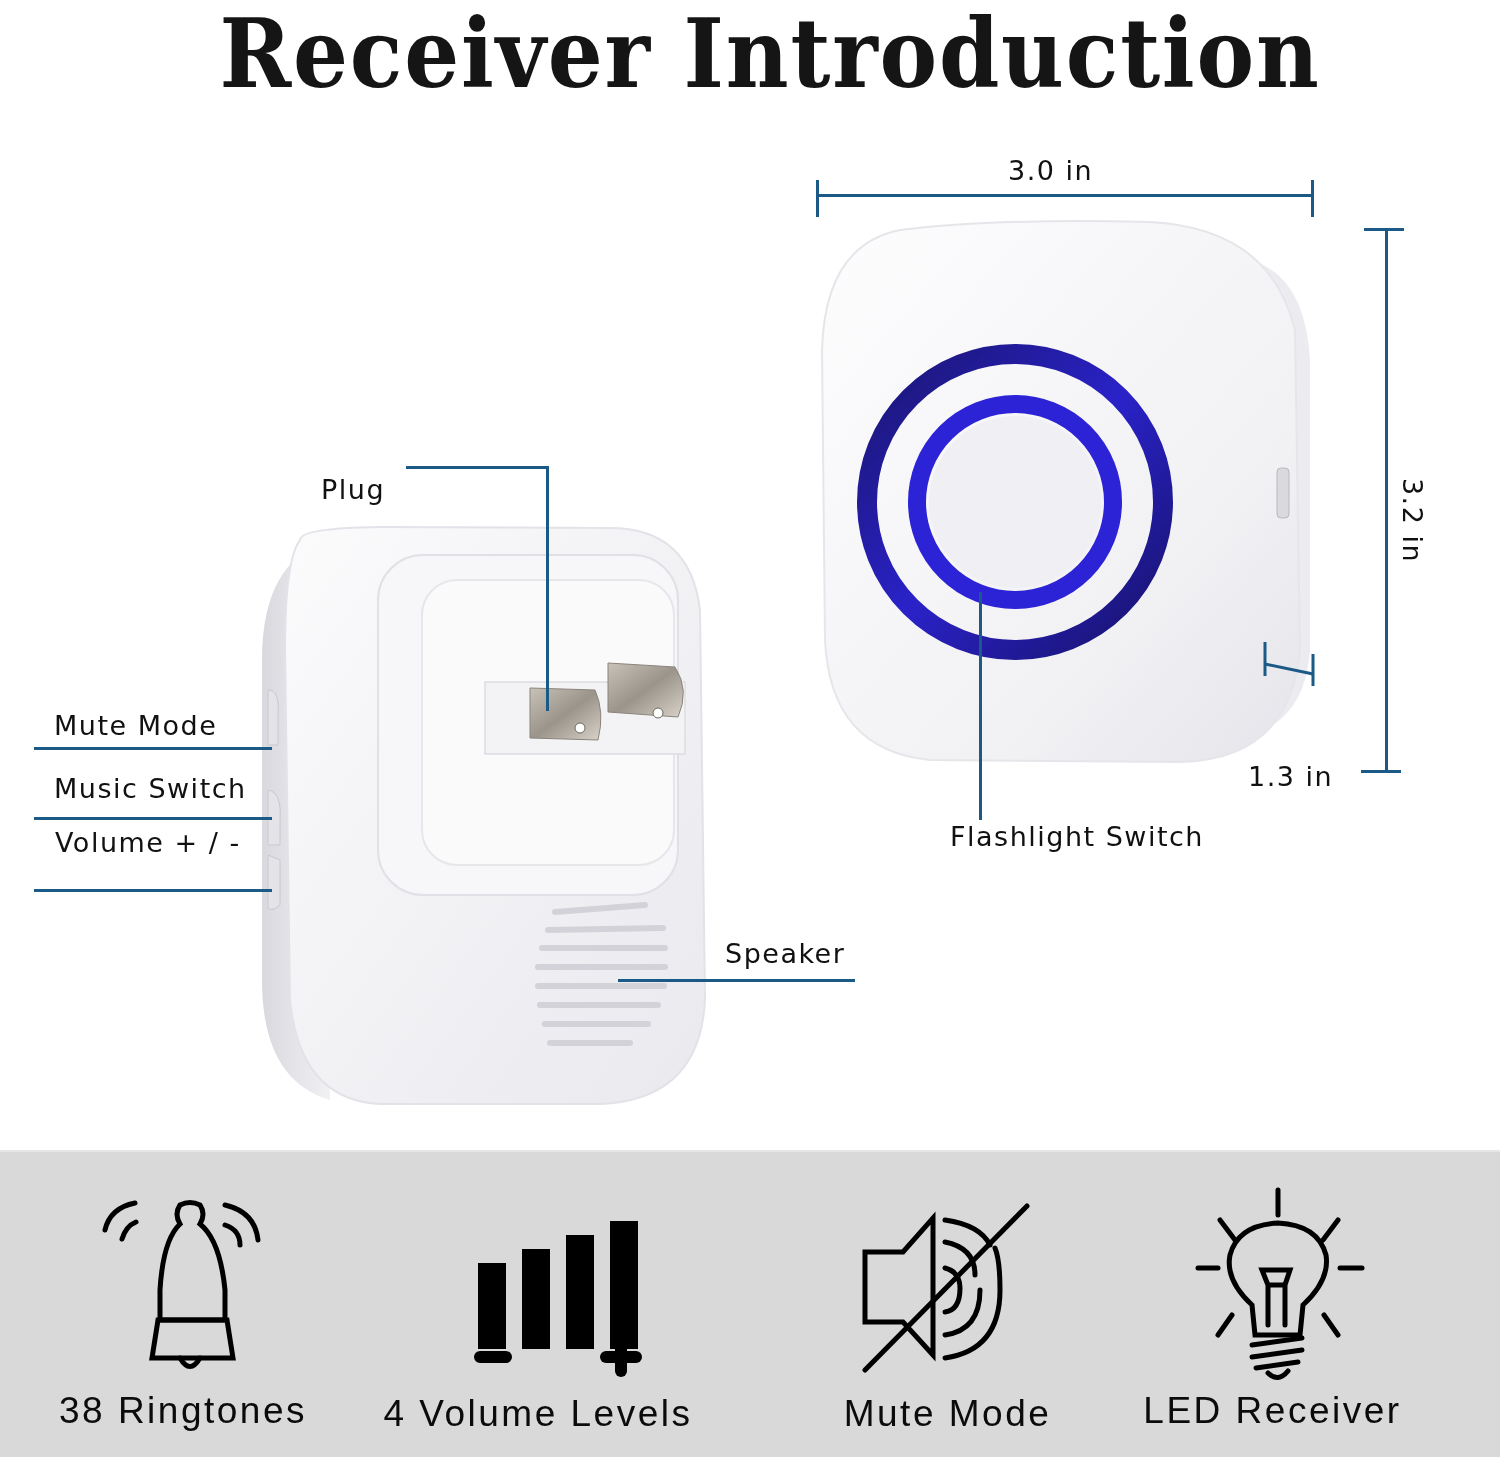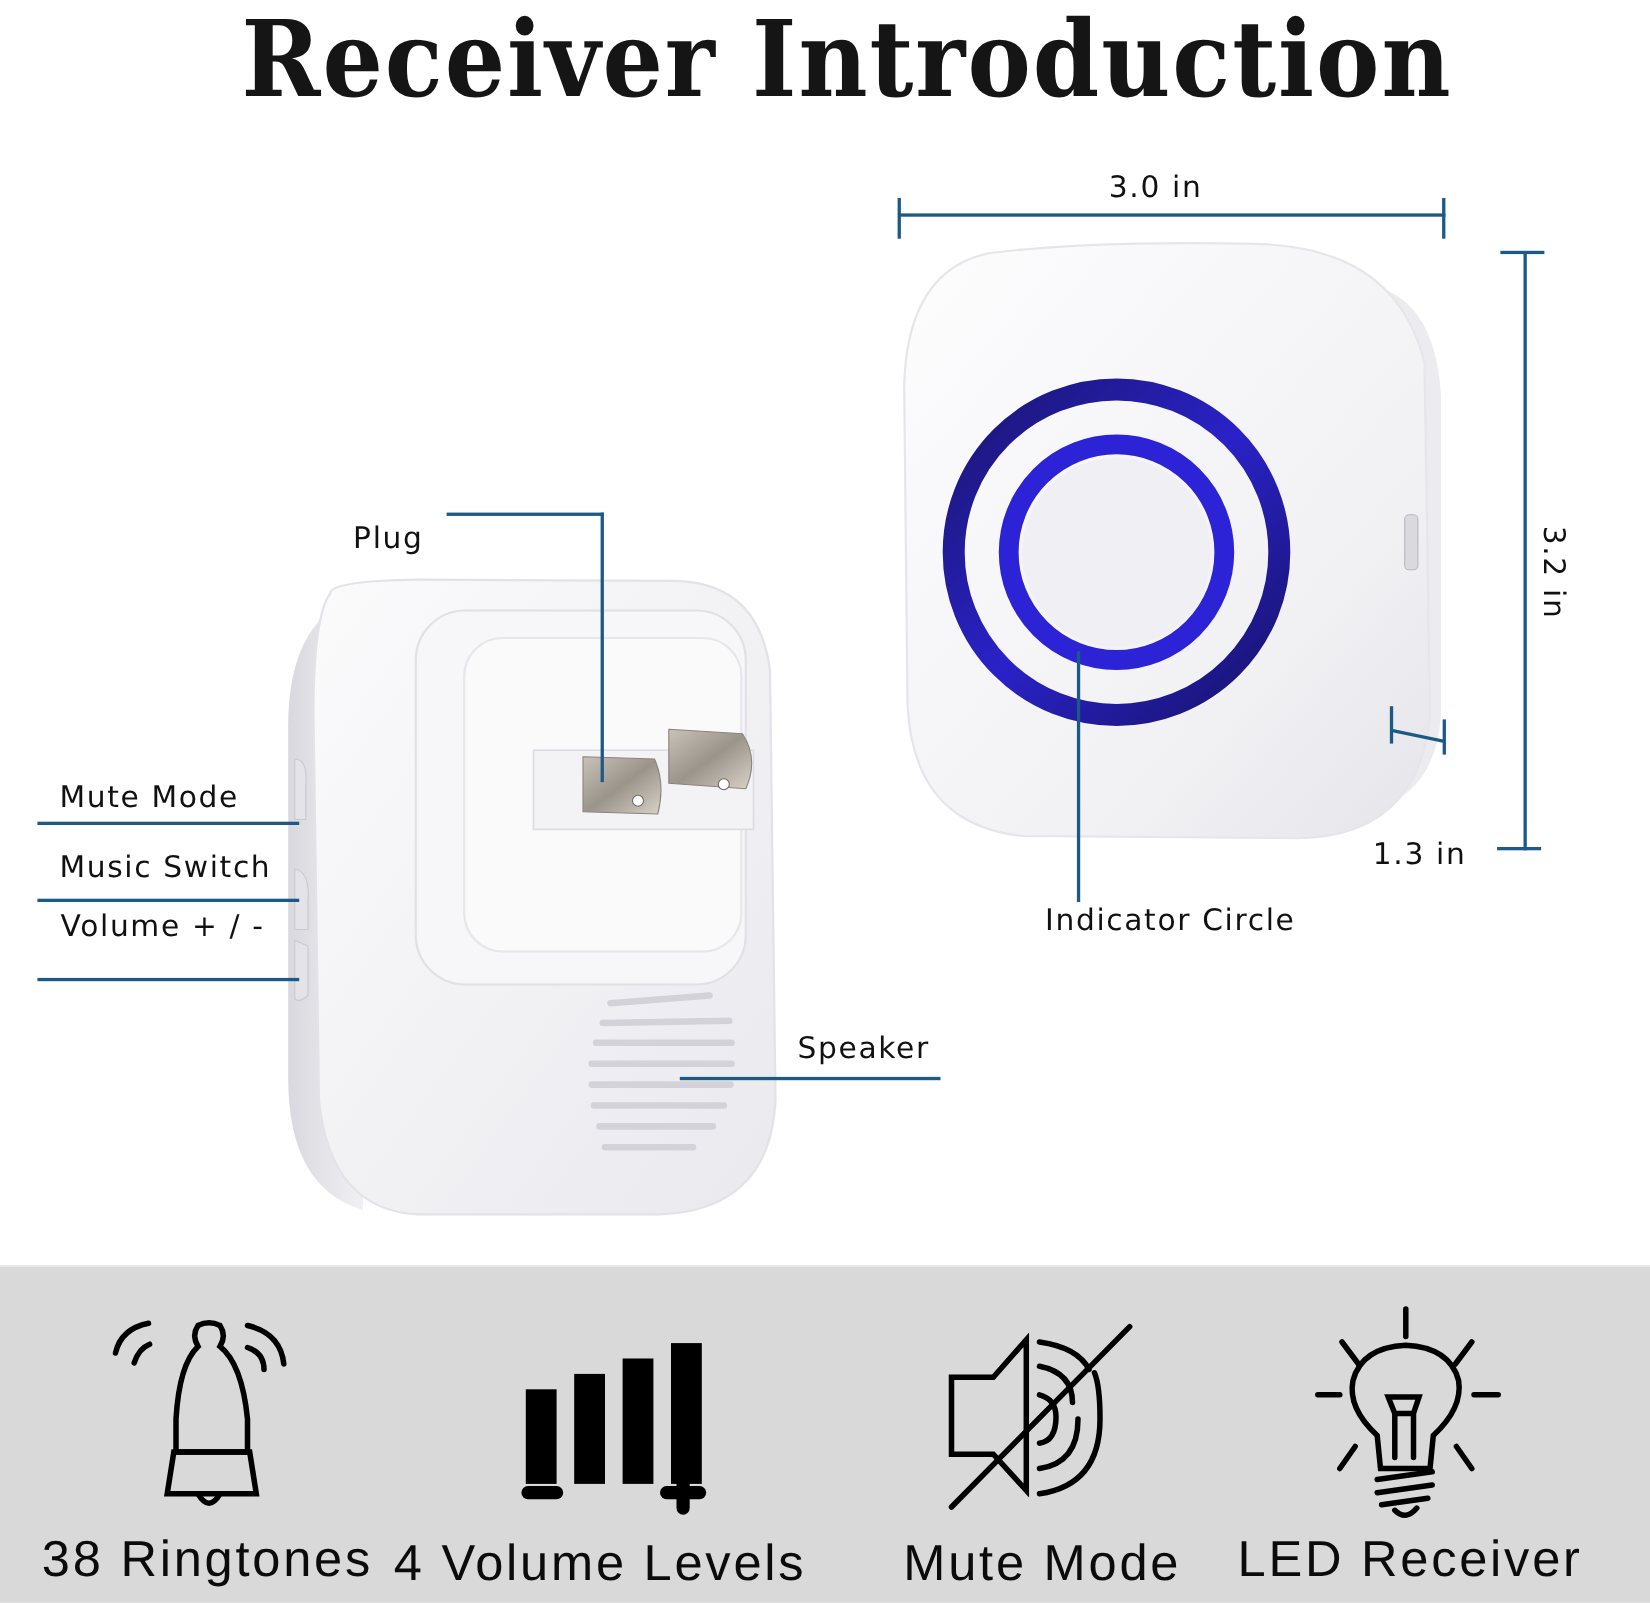--- a/index.html
+++ b/index.html
@@ -3,21 +3,21 @@
 <meta charset="utf-8">
 <style>
   html,body{margin:0;padding:0;background:#fff;}
   body{width:1500px;height:1457px;position:relative;overflow:hidden;font-family:"DejaVu Sans","Liberation Sans",sans-serif;color:#111;}
   .abs{position:absolute;}
   .title{left:0;top:-6px;width:1540px;text-align:center;font-family:"DejaVu Serif","Liberation Serif",serif;font-weight:bold;font-size:96px;letter-spacing:2px;transform:scaleX(0.9);transform-origin:50% 0;color:#151515;line-height:120px;}
   .lbl{font-size:27px;letter-spacing:1.5px;color:#111;white-space:nowrap;}
   .line{background:#1b5a86;}
   svg{position:absolute;overflow:visible;}
   .band{left:0;top:1150px;width:1500px;height:307px;background:#d9d9d9;border-top:2px solid #e6e6e6;}
-  .feat-label{font-family:"Liberation Sans","DejaVu Sans",sans-serif;font-size:46px;letter-spacing:2.5px;color:#0b0b0b;white-space:nowrap;position:absolute;text-align:center;}
+  .feat-label{font-family:"Liberation Sans","DejaVu Sans",sans-serif;font-size:37px;letter-spacing:2.5px;color:#0b0b0b;white-space:nowrap;position:absolute;text-align:center;}
 </style>
 </head>
 <body>
 
 <div class="abs title">Receiver Introduction</div>
 
 <svg width="1500" height="1150" style="left:0;top:0;">
   <defs>
     <linearGradient id="bodyG" x1="0" y1="0" x2="1" y2="1">
       <stop offset="0" stop-color="#fbfbfc"></stop>
@@ -99,21 +99,21 @@
   <path d="M900,230 Q1000,218 1150,222 Q1270,228 1295,330 L1300,650 Q1290,760 1180,762 L930,760 Q830,750 825,640 L822,350 Q825,245 900,230 Z" fill="url(#frontG)" stroke="#e6e6ea" stroke-width="2"></path>
 
   <rect x="1277" y="468" width="12" height="50" rx="4" fill="#dadade" stroke="#b8b8c0"></rect>
 
   <circle cx="1015" cy="502" r="148" fill="none" stroke="url(#ringG)" stroke-width="20"></circle>
   <circle cx="1015" cy="502" r="98" fill="none" stroke="#2c22d6" stroke-width="18"></circle>
   <circle cx="1015" cy="502" r="86" fill="#f0f0f4"></circle>
 </svg>
 
 <div class="abs line" style="left:979px;top:592px;width:3px;height:228px;"></div>
-<div class="abs lbl" style="left:950px;top:821px;">Indicator Circle</div>
+<div class="abs lbl" style="left:950px;top:821px;">Flashlight Switch</div>
 
 <div class="abs lbl" style="left:1008px;top:155px;">3.0 in</div>
 <div class="abs line" style="left:817px;top:194px;width:497px;height:3px;"></div>
 <div class="abs line" style="left:816px;top:180px;width:3px;height:37px;"></div>
 <div class="abs line" style="left:1311px;top:180px;width:3px;height:37px;"></div>
 
 <div class="abs line" style="left:1385px;top:229px;width:3px;height:544px;"></div>
 <div class="abs line" style="left:1364px;top:228px;width:40px;height:3px;"></div>
 <div class="abs line" style="left:1361px;top:770px;width:40px;height:3px;"></div>
 <div class="abs lbl" style="left:1370px;top:505px;transform:rotate(90deg);transform-origin:50% 50%;">3.2 in</div>

